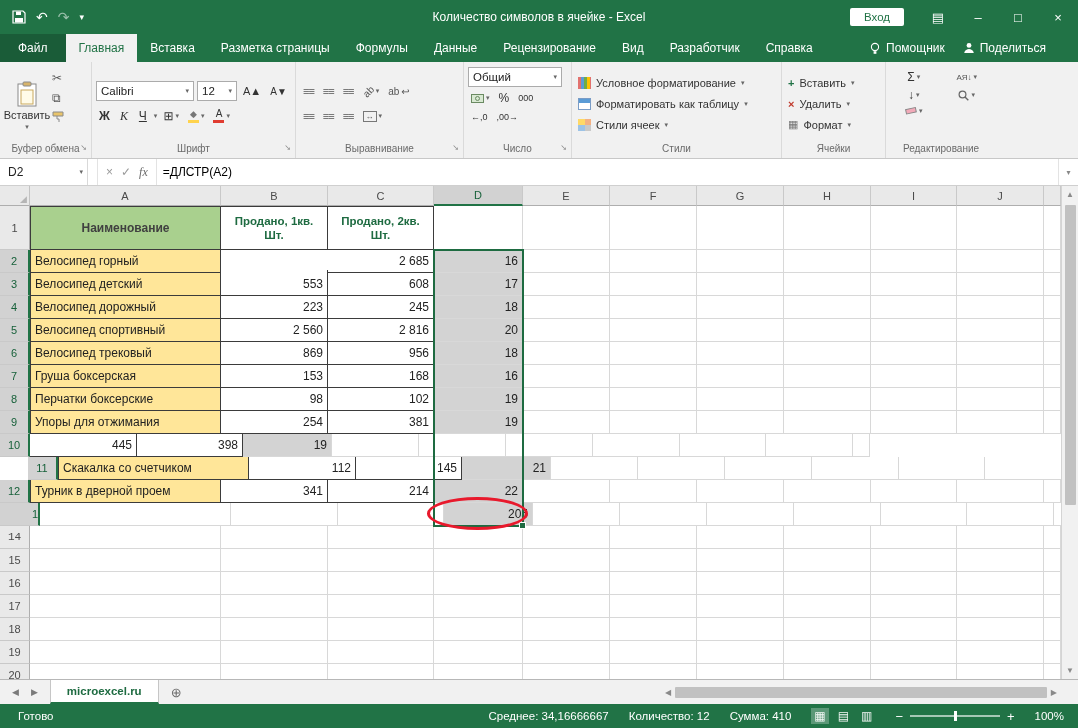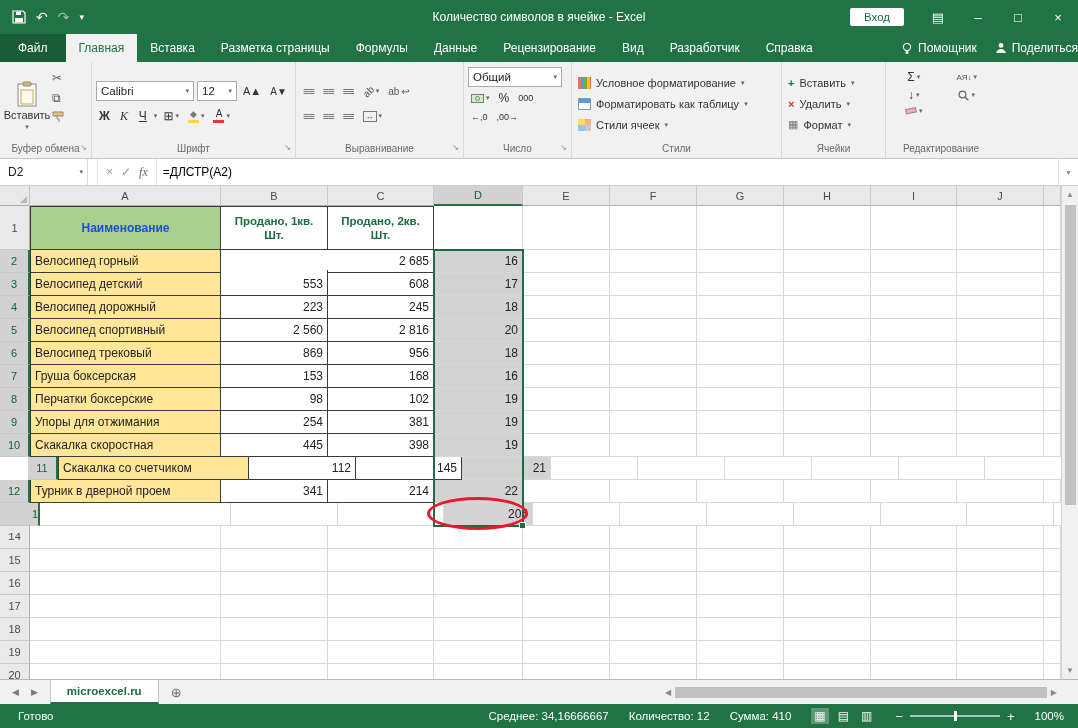--- a/index.html
+++ b/index.html
@@ -16,21 +16,21 @@
   .win-title { position:absolute; left:0; right:0; text-align:center; font-size:12px; pointer-events:none; }
   .tb-right { margin-left:auto; display:flex; align-items:center; height:100%; }
   .login-btn { background:#fff; color:#217346; font-size:11.5px; padding:3px 14px; border-radius:2px; margin-right:14px; cursor:pointer; }
   .tb-ctl { width:40px; height:100%; display:flex; align-items:center; justify-content:center; font-size:13px; cursor:pointer; }
 
   
   .tabrow { height:28px; background:#217346; display:flex; align-items:flex-end; color:#fff; flex:none; }
   .rtab { padding:0 13px; height:28px; line-height:28px; font-size:12px; cursor:pointer; white-space:nowrap; }
   .rtab.file { padding:0 18px; background:#1a5c38; }
   .rtab.active { background:#f1f1f1; color:#217346; }
-  .tabrow-right { margin-left:auto; display:flex; gap:18px; padding-right:0; height:28px; font-size:12px; }
+  .tabrow-right { margin-left:auto; display:flex; gap:18px; padding-right:32px; height:28px; font-size:12px; }
   .tabrow-right .itm { display:flex; align-items:center; gap:5px; cursor:pointer; }
 
   
   .ribbon { height:97px; background:#f1f1f1; border-bottom:1px solid #c8c8c8; display:flex; flex:none; }
   .grp { display:flex; flex-direction:column; border-right:1px solid #dadada; padding:3px 4px 0 4px; position:relative; flex:none; }
   .grp-body { flex:1; display:flex; }
   .grp-label { height:16px; font-size:10px; color:#6a6a6a; text-align:center; line-height:14px; position:relative; }
   .launcher { position:absolute; right:0; bottom:3px; font-size:8px; color:#8a8a8a; cursor:pointer; }
   .col { flex-direction:column; }
   .rrow { display:flex; align-items:center; gap:3px; height:22px; }
@@ -76,21 +76,21 @@
   .grow.r1 { height:44px; }
   .cell { height:100%; flex:none; overflow:hidden; white-space:nowrap; }
   .corner { background:#e9e9e9; border-right:1px solid #c3c3c3; border-bottom:1px solid #aeaeae; position:relative; }
   .corner .tri { position:absolute; right:2px; bottom:1px; font-size:9px; color:#b5b5b5; line-height:9px; }
   .colhdr { background:#e9e9e9; border-right:1px solid #c9c9c9; border-bottom:1px solid #aeaeae; color:#4a4a4a; font-size:11px; display:flex; align-items:center; justify-content:center; cursor:pointer; }
   .selhdr-col { background:#d2d2d2; border-bottom:2px solid #217346; color:#17613a; }
   .rowhdr { background:#e9e9e9; border-right:1px solid #aeaeae; border-bottom:1px solid #c9c9c9; color:#4a4a4a; font-size:11px; display:flex; align-items:center; justify-content:center; cursor:pointer; }
   .selhdr-row { background:#d2d2d2; border-right:2px solid #217346; color:#17613a; }
   .datacell { background:#fff; border-right:1px solid #d8d8d8; border-bottom:1px solid #d8d8d8; display:flex; align-items:center; padding:0 4px; font-size:12px; cursor:cell; }
   .num { justify-content:flex-end; }
-  .name-hdr { background:#a9d08e; font-weight:bold; color:#1d4ed8; justify-content:center; border:1px solid #3b3b3b; font-size:12px; }
+  .name-hdr { background:#a9d08e; font-weight:bold; color:#404040; justify-content:center; border:1px solid #3b3b3b; font-size:12px; }
   .qty-hdr { background:#fff; color:#1e6b41; font-weight:bold; justify-content:center; text-align:center; white-space:normal; line-height:1.25; font-size:11.5px; border-top:1px solid #3b3b3b; border-bottom:1px solid #3b3b3b; border-right:1px solid #3b3b3b; }
   .prod { background:#ffe699; border-left:1px solid #3b3b3b; border-right:1px solid #3b3b3b; border-bottom:1px solid #3b3b3b; }
   .tbl { border-right:1px solid #3b3b3b; border-bottom:1px solid #3b3b3b; }
   .selcell { background:#d3d3d3; }
   .sel-outline { position:absolute; left:433px; top:63px; width:91px; height:278px; border:2px solid #1e6b41; pointer-events:none; }
   .fill-handle { position:absolute; left:519px; top:336px; width:7px; height:7px; background:#1e6b41; border:1px solid #fff; pointer-events:none; }
   .red-ellipse { position:absolute; left:427px; top:311px; width:101px; height:33px; border:3px solid #e8192c; border-radius:50%; pointer-events:none; }
 
   
   .vscroll { width:17px; background:#f1f1f1; border-left:1px solid #d4d4d4; display:flex; flex-direction:column; align-items:center; flex:none; }
@@ -533,21 +533,20 @@
           <div class="cell datacell" style="width: 87px;"></div>
           <div class="cell datacell" style="width: 87px;"></div>
           <div class="cell datacell" style="width: 87px;"></div>
           <div class="cell datacell" style="width: 87px;"></div>
           <div class="cell datacell" style="width: 86px;"></div>
           <div class="cell datacell" style="width: 87px;"></div>
           <div class="cell datacell" style="width: 17px;"></div>
         </div>
         <div class="grow">
           <div class="cell rowhdr selhdr-row" style="width: 30px;">10</div>
-          <div class="cell datacell prod" style="width: 191px;">Скакалка скоростная</div>
           <div class="cell datacell num tbl" style="width: 107px;">445</div>
           <div class="cell datacell num tbl" style="width: 106px;">398</div>
           <div class="cell datacell num selcell" style="width: 89px;">19</div>
           <div class="cell datacell" style="width: 87px;"></div>
           <div class="cell datacell" style="width: 87px;"></div>
           <div class="cell datacell" style="width: 87px;"></div>
           <div class="cell datacell" style="width: 87px;"></div>
           <div class="cell datacell" style="width: 86px;"></div>
           <div class="cell datacell" style="width: 87px;"></div>
           <div class="cell datacell" style="width: 17px;"></div>

